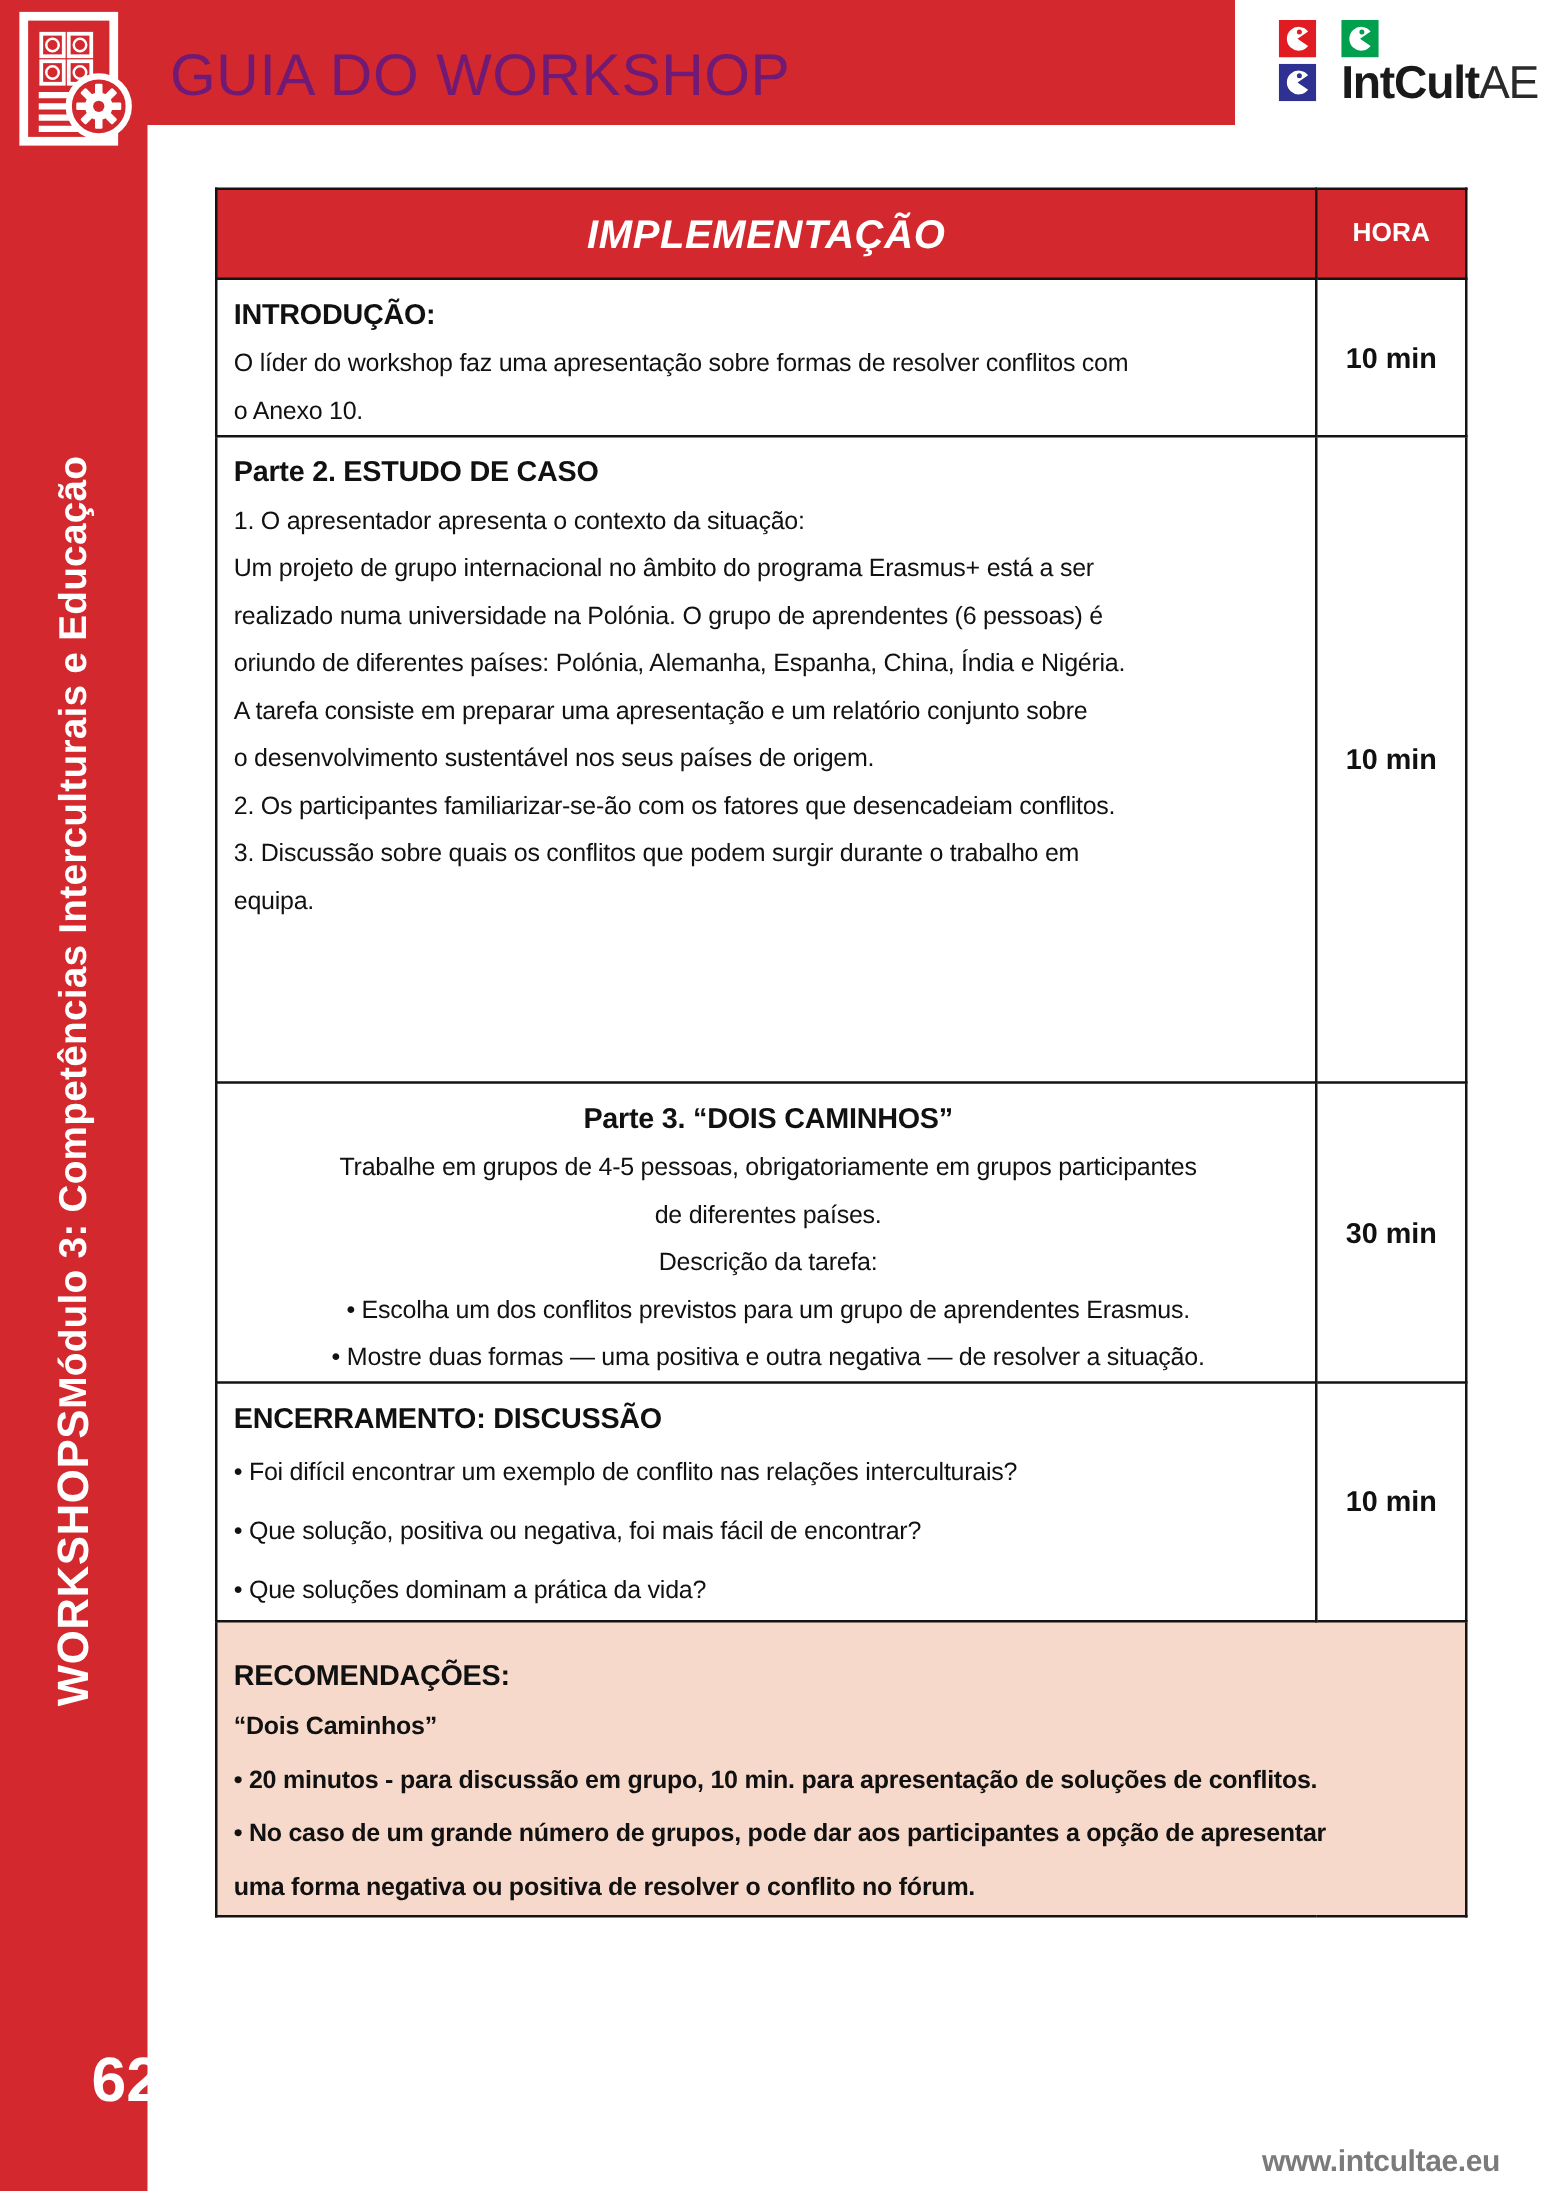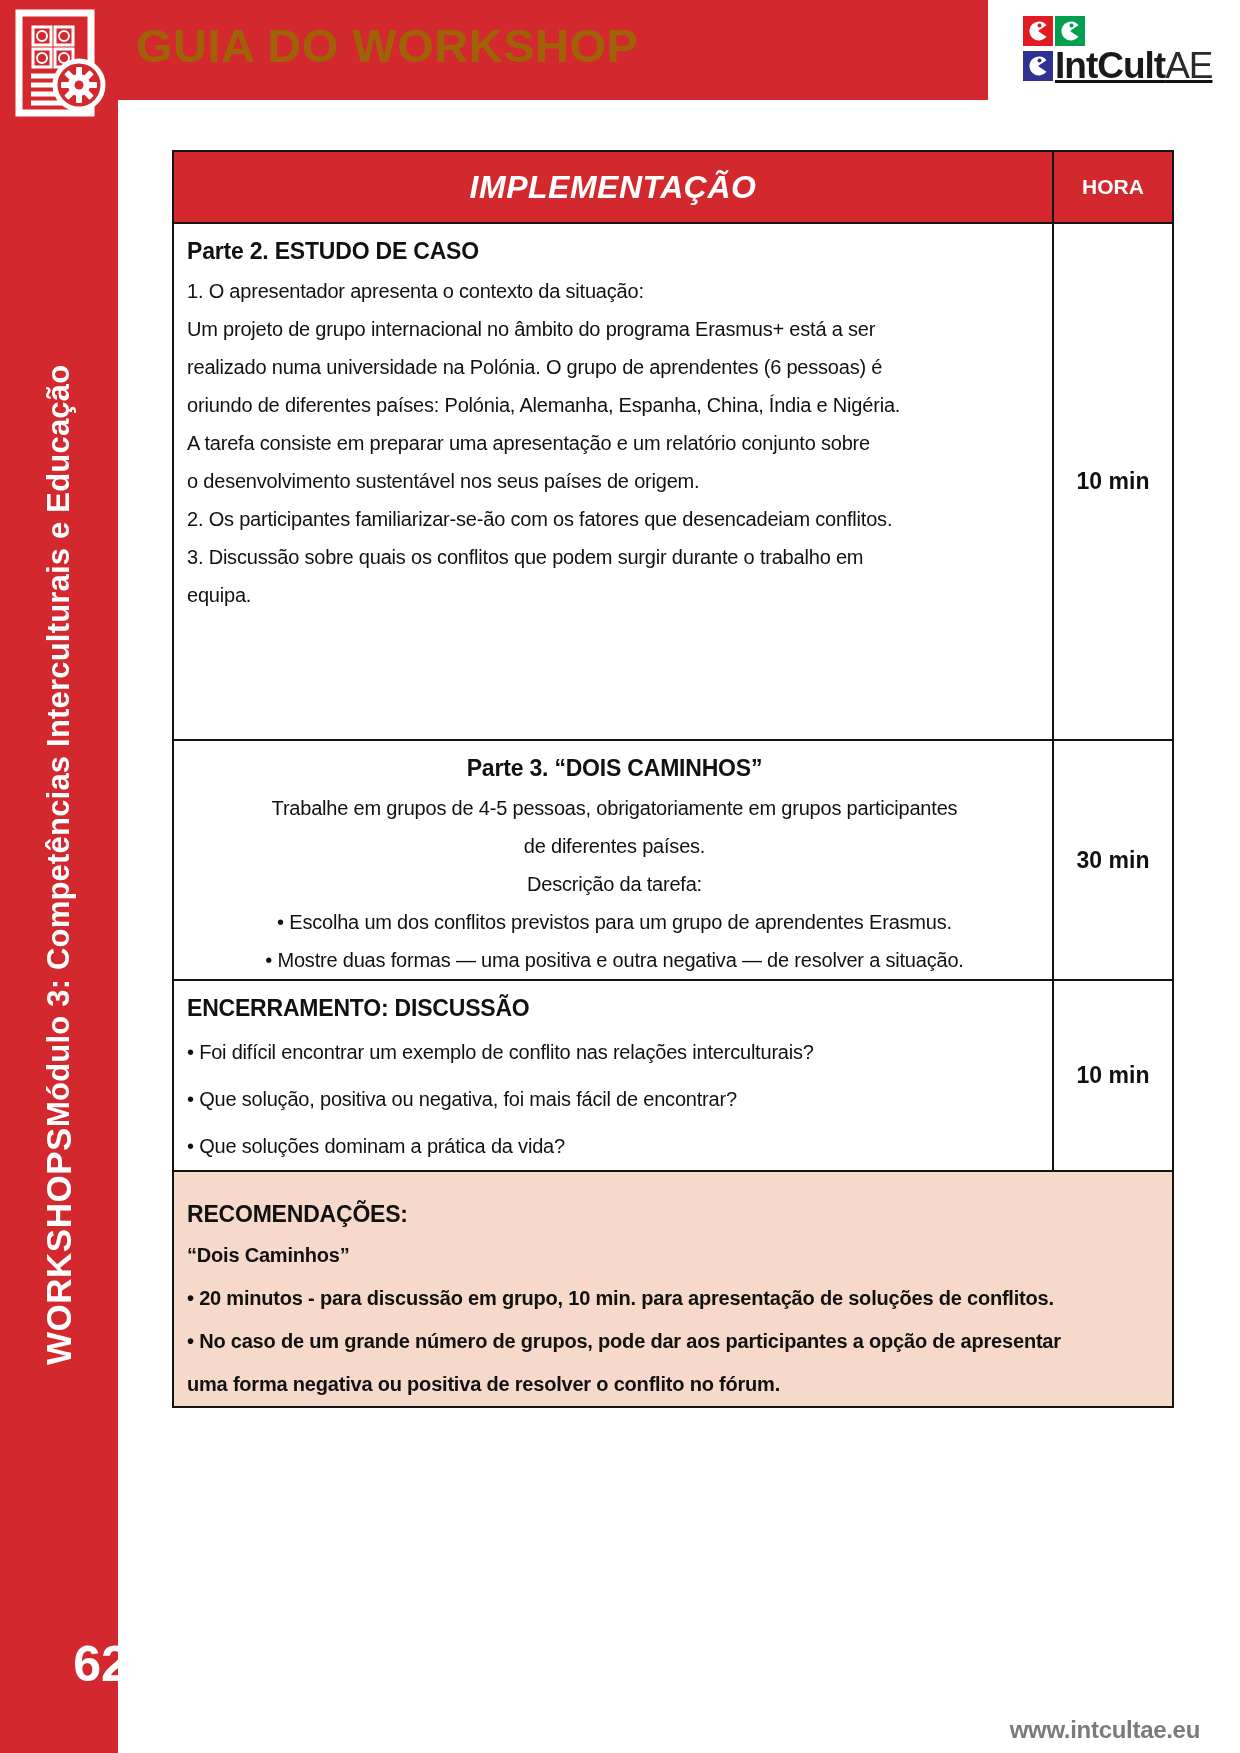--- a/index.html
+++ b/index.html
@@ -22,27 +22,27 @@
   }
   .sidebar-text .t1{font-size:35px;letter-spacing:.5px;}
   .sidebar-text .t2{font-size:31px;letter-spacing:.2px;}
   .page-number{
     position:absolute;left:0;top:1635px;width:118px;text-align:center;
     color:#fff;font-weight:bold;font-size:50px;margin-left:42px;
   }
   
   .header-bar{position:absolute;left:0;top:0;width:988px;height:100px;background:var(--red);}
   .header-title{
-    position:absolute;left:136px;top:18px;color:#a16207;font-weight:bold;
+    position:absolute;left:136px;top:32px;color:#701a75;font-weight:normal;
     font-size:47px;letter-spacing:.5px;white-space:nowrap;
   }
   .header-icon{position:absolute;left:12px;top:8px;}
   
   .logo{position:absolute;left:1023px;top:16px;}
-  .logo-row{display:flex;gap:2px;margin-bottom:5px;align-items:center;text-decoration:underline;}
+  .logo-row{display:flex;gap:20px;margin-bottom:5px;align-items:center;}
   .logo-text{font-size:37px;color:#1a1a1a;letter-spacing:-1px;line-height:30px;}
   .logo-text .bold{font-weight:bold;}
   .logo-text .light{font-weight:normal;color:#2a2a2a;}
   
   table.impl{
     position:absolute;left:172px;top:150px;width:1000px;
     border-collapse:collapse;table-layout:fixed;
   }
   table.impl td,table.impl th{border:2px solid var(--border);}
   th.th-impl{background:var(--red);color:#fff;font-size:32px;font-weight:bold;
@@ -160,20 +160,30 @@
   <table class="impl">
     <colgroup>
         <col style="width:880px">
         <col style="width:120px">
       </colgroup>
     <tbody>
         <tr>
       <th class="th-impl">IMPLEMENTAÇÃO</th>
       <th class="th-hora">HORA</th>
     </tr>
+    <tr class="r0">
+      <td class="content">
+        <div class="row-title">INTRODUÇÃO:</div>
+        <div>
+              <div class="line">O líder do workshop faz uma apresentação sobre formas de resolver conflitos com</div>
+              <div class="line">o Anexo 10.</div>
+            </div>
+      </td>
+      <td class="time-cell">10 min</td>
+    </tr>
     <tr class="r1">
       <td class="content">
         <div class="row-title">Parte 2. ESTUDO DE CASO</div>
         <div>
               <div class="line">1. O apresentador apresenta o contexto da situação:</div>
               <div class="line">Um projeto de grupo internacional no âmbito do programa Erasmus+ está a ser</div>
               <div class="line">realizado numa universidade na Polónia. O grupo de aprendentes (6 pessoas) é</div>
               <div class="line">oriundo de diferentes países: Polónia, Alemanha, Espanha, China, Índia e Nigéria.</div>
               <div class="line">A tarefa consiste em preparar uma apresentação e um relatório conjunto sobre</div>
               <div class="line">o desenvolvimento sustentável nos seus países de origem.</div>

